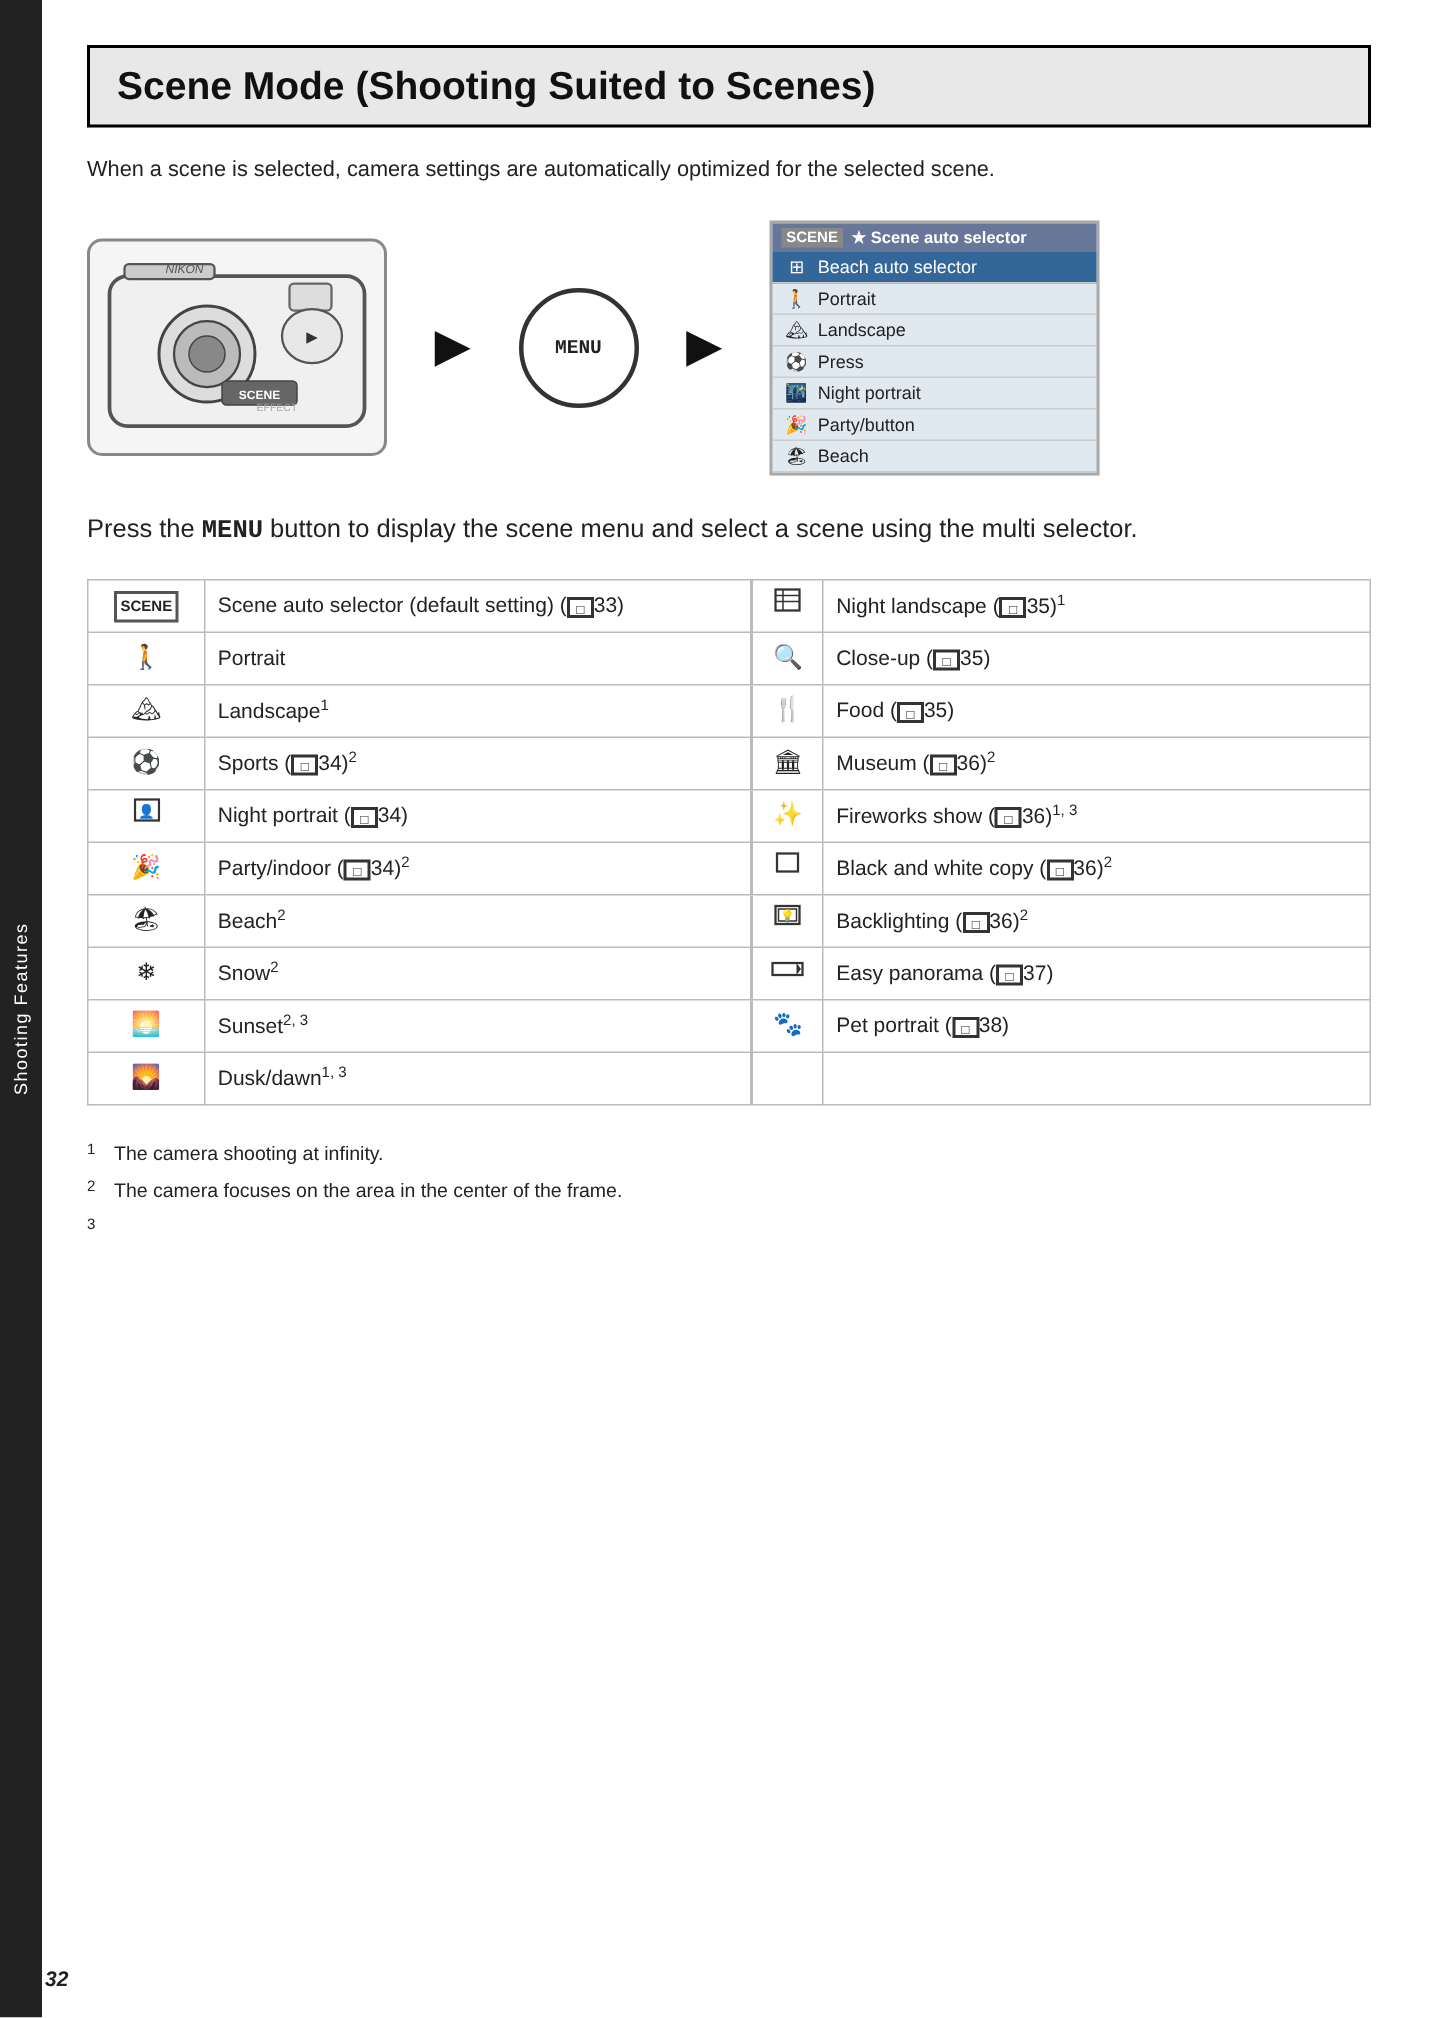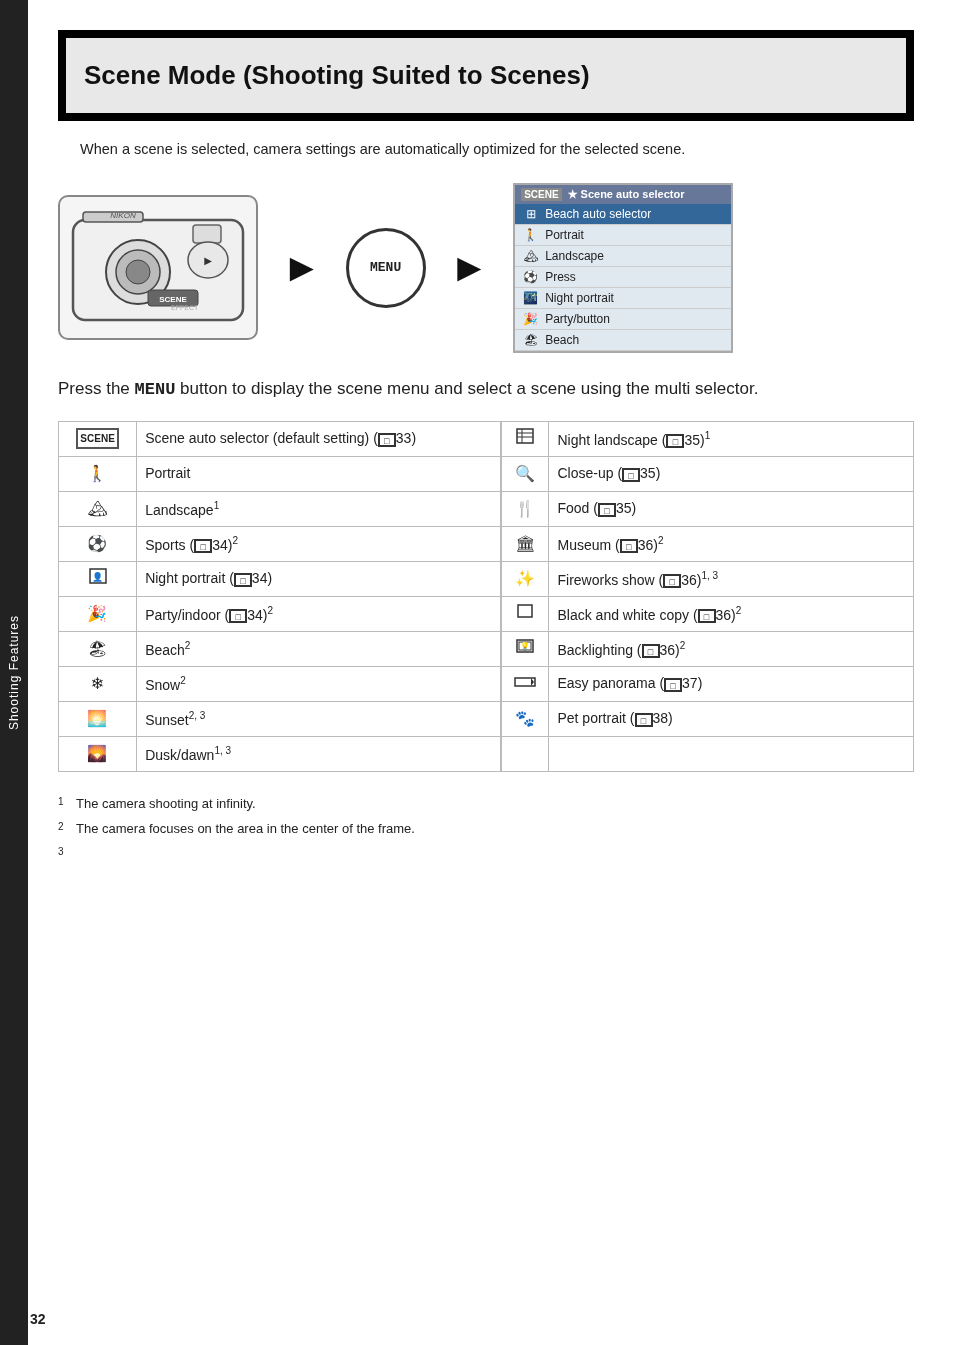--- a/index.html
+++ b/index.html
@@ -37,37 +37,36 @@
       letter-spacing: 1px;
     }
 
     .main-content {
       flex: 1;
       padding: 30px 40px 40px 30px;
     }
 
     .title-box {
       background: #e8e8e8;
-      border: 8px solid #000000;
-      padding: 22px 18px;
+      border: 2px solid #000000;
+      padding: 10px 18px;
       margin-bottom: 18px;
     }
 
     .title-box h1 {
       font-size: 26px;
       font-weight: 900;
       color: #111;
     }
 
     .intro-text {
       font-size: 14.5px;
       line-height: 1.5;
       margin-bottom: 22px;
       color: #222;
-      margin-left: 22px;
     }
 
     .diagram-row {
       display: flex;
       align-items: center;
       gap: 24px;
       margin-bottom: 22px;
     }
 
     .camera-diagram {
@@ -208,20 +207,21 @@
       position: absolute;
       left: 0;
     }
 
     .page-number {
       position: absolute;
       bottom: 18px;
       left: 30px;
       font-size: 14px;
       font-weight: bold;
+      font-style: italic;
     }
 
     sup {
       font-size: 10px;
       vertical-align: super;
     }
 
     .box-icon {
       display: inline-block;
       width: 18px;

